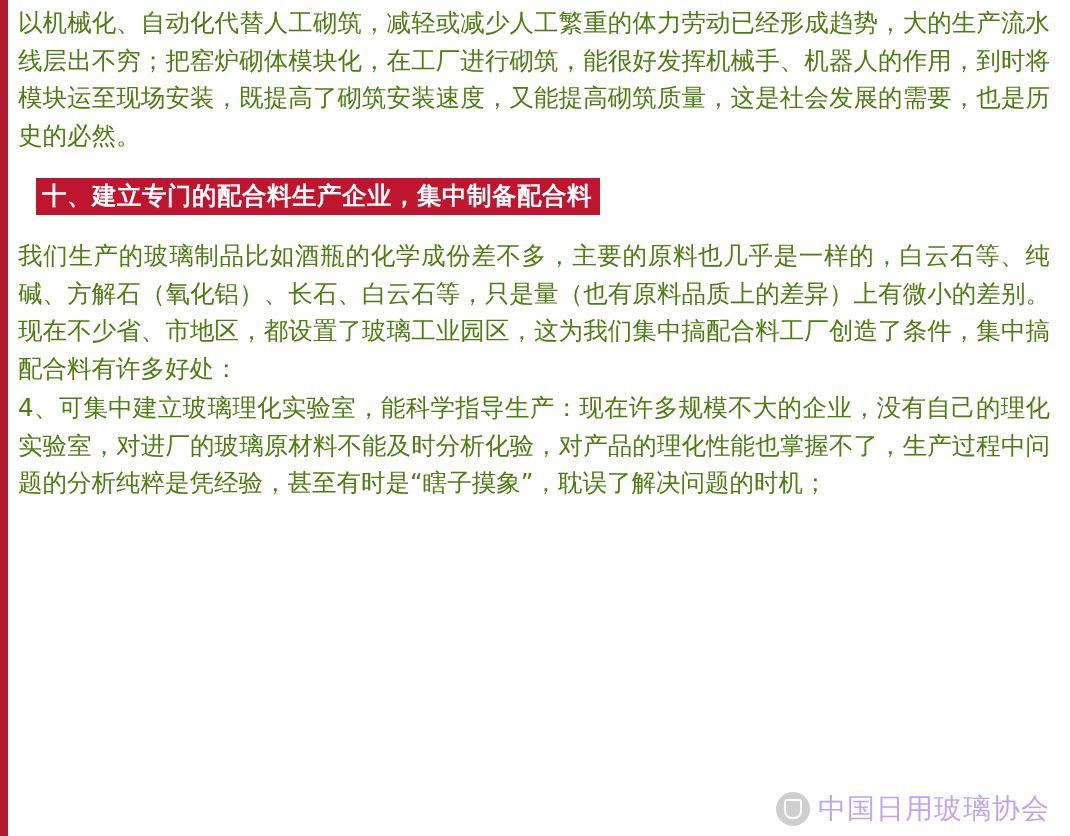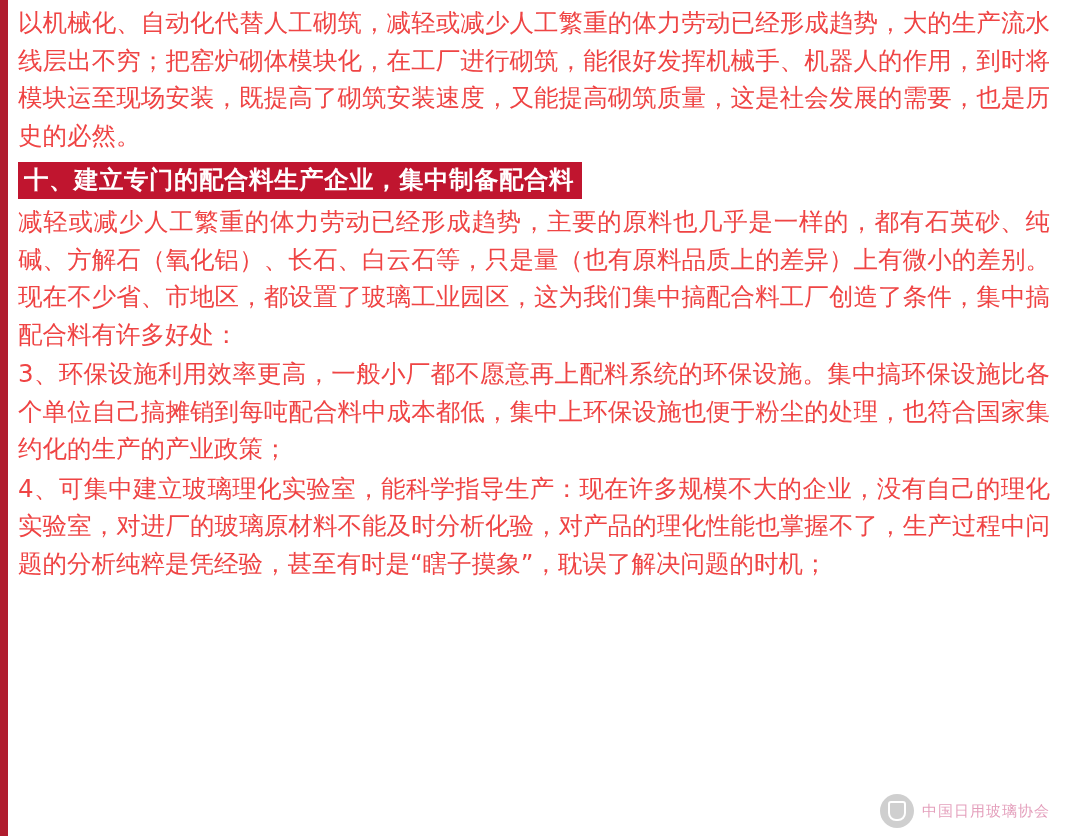--- a/index.html
+++ b/index.html
@@ -30,35 +30,35 @@
     height: 836px;
     background: #b01c2e;
   }
   p.para {
     margin: 0 0 2px 0;
     font-size: 24.5px;
     line-height: 37.5px;
     letter-spacing: 0px;
     text-align: justify;
     text-justify: inter-ideograph;
-    color: #ef4444;
+    color: #4d7c0f;
   }
   .heading {
     display: inline-block;
     background: #c0152f;
     color: #ffffff;
     font-weight: bold;
     font-size: 24.5px;
     line-height: 34px;
     padding: 1px 8px 2px 6px;
     margin: 6px 0 4px 0;
     letter-spacing: 0.5px;
   }
   .heading-row {
-    margin: 0;
+    margin: 18px;
     padding: 0;
   }
   .watermark {
     position: absolute;
     right: 20px;
     bottom: 8px;
     display: flex;
     align-items: center;
     gap: 8px;
     opacity: 0.42;
@@ -77,41 +77,40 @@
     position: absolute;
     left: 8px;
     top: 7px;
     width: 18px;
     height: 20px;
     border: 2px solid #ffffff;
     border-radius: 3px 3px 8px 8px;
     box-sizing: border-box;
   }
   .wm-text {
-    font-size: 15px;
-    color: #be185d;
+    font-size: 28px;
+    color: #6d28d9;
     letter-spacing: 1px;
     white-space: nowrap;
   }
 </style>
 </head>
 <body>
 
 <div class="page">
 
   <div class="side-rule"></div>
 
   <p class="para">以机械化、自动化代替人工砌筑，减轻或减少人工繁重的体力劳动已经形成趋势，大的生产流水线层出不穷；把窑炉砌体模块化，在工厂进行砌筑，能很好发挥机械手、机器人的作用，到时将模块运至现场安装，既提高了砌筑安装速度，又能提高砌筑质量，这是社会发展的需要，也是历史的必然。</p>
 
   <div class="heading-row">
     <span class="heading">十、建立专门的配合料生产企业，集中制备配合料</span>
   </div>
 
-  <p class="para">减轻或减少人工繁重的体力劳动已经形成趋势，主要的原料也几乎是一样的，都有石英砂、纯碱、方解石（氧化铝）、长石、白云石等，只是量（也有原料品质上的差异）上有微小的差别。现在不少省、市地区，都设置了玻璃工业园区，这为我们集中搞配合料工厂创造了条件，集中搞配合料有许多好处：</p>
-  <p class="para">3、环保设施利用效率更高，一般小厂都不愿意再上配料系统的环保设施。集中搞环保设施比各个单位自己搞摊销到每吨配合料中成本都低，集中上环保设施也便于粉尘的处理，也符合国家集约化的生产的产业政策；</p>
+  <p class="para">我们生产的玻璃制品比如酒瓶的化学成份差不多，主要的原料也几乎是一样的，白云石等、纯碱、方解石（氧化铝）、长石、白云石等，只是量（也有原料品质上的差异）上有微小的差别。现在不少省、市地区，都设置了玻璃工业园区，这为我们集中搞配合料工厂创造了条件，集中搞配合料有许多好处：</p>
   <p class="para">4、可集中建立玻璃理化实验室，能科学指导生产：现在许多规模不大的企业，没有自己的理化实验室，对进厂的玻璃原材料不能及时分析化验，对产品的理化性能也掌握不了，生产过程中问题的分析纯粹是凭经验，甚至有时是“瞎子摸象”，耽误了解决问题的时机；</p>
 
   <div class="watermark">
     <div class="wm-logo"></div>
     <div class="wm-text">中国日用玻璃协会</div>
   </div>
 
 </div>
 
 </body></html>

